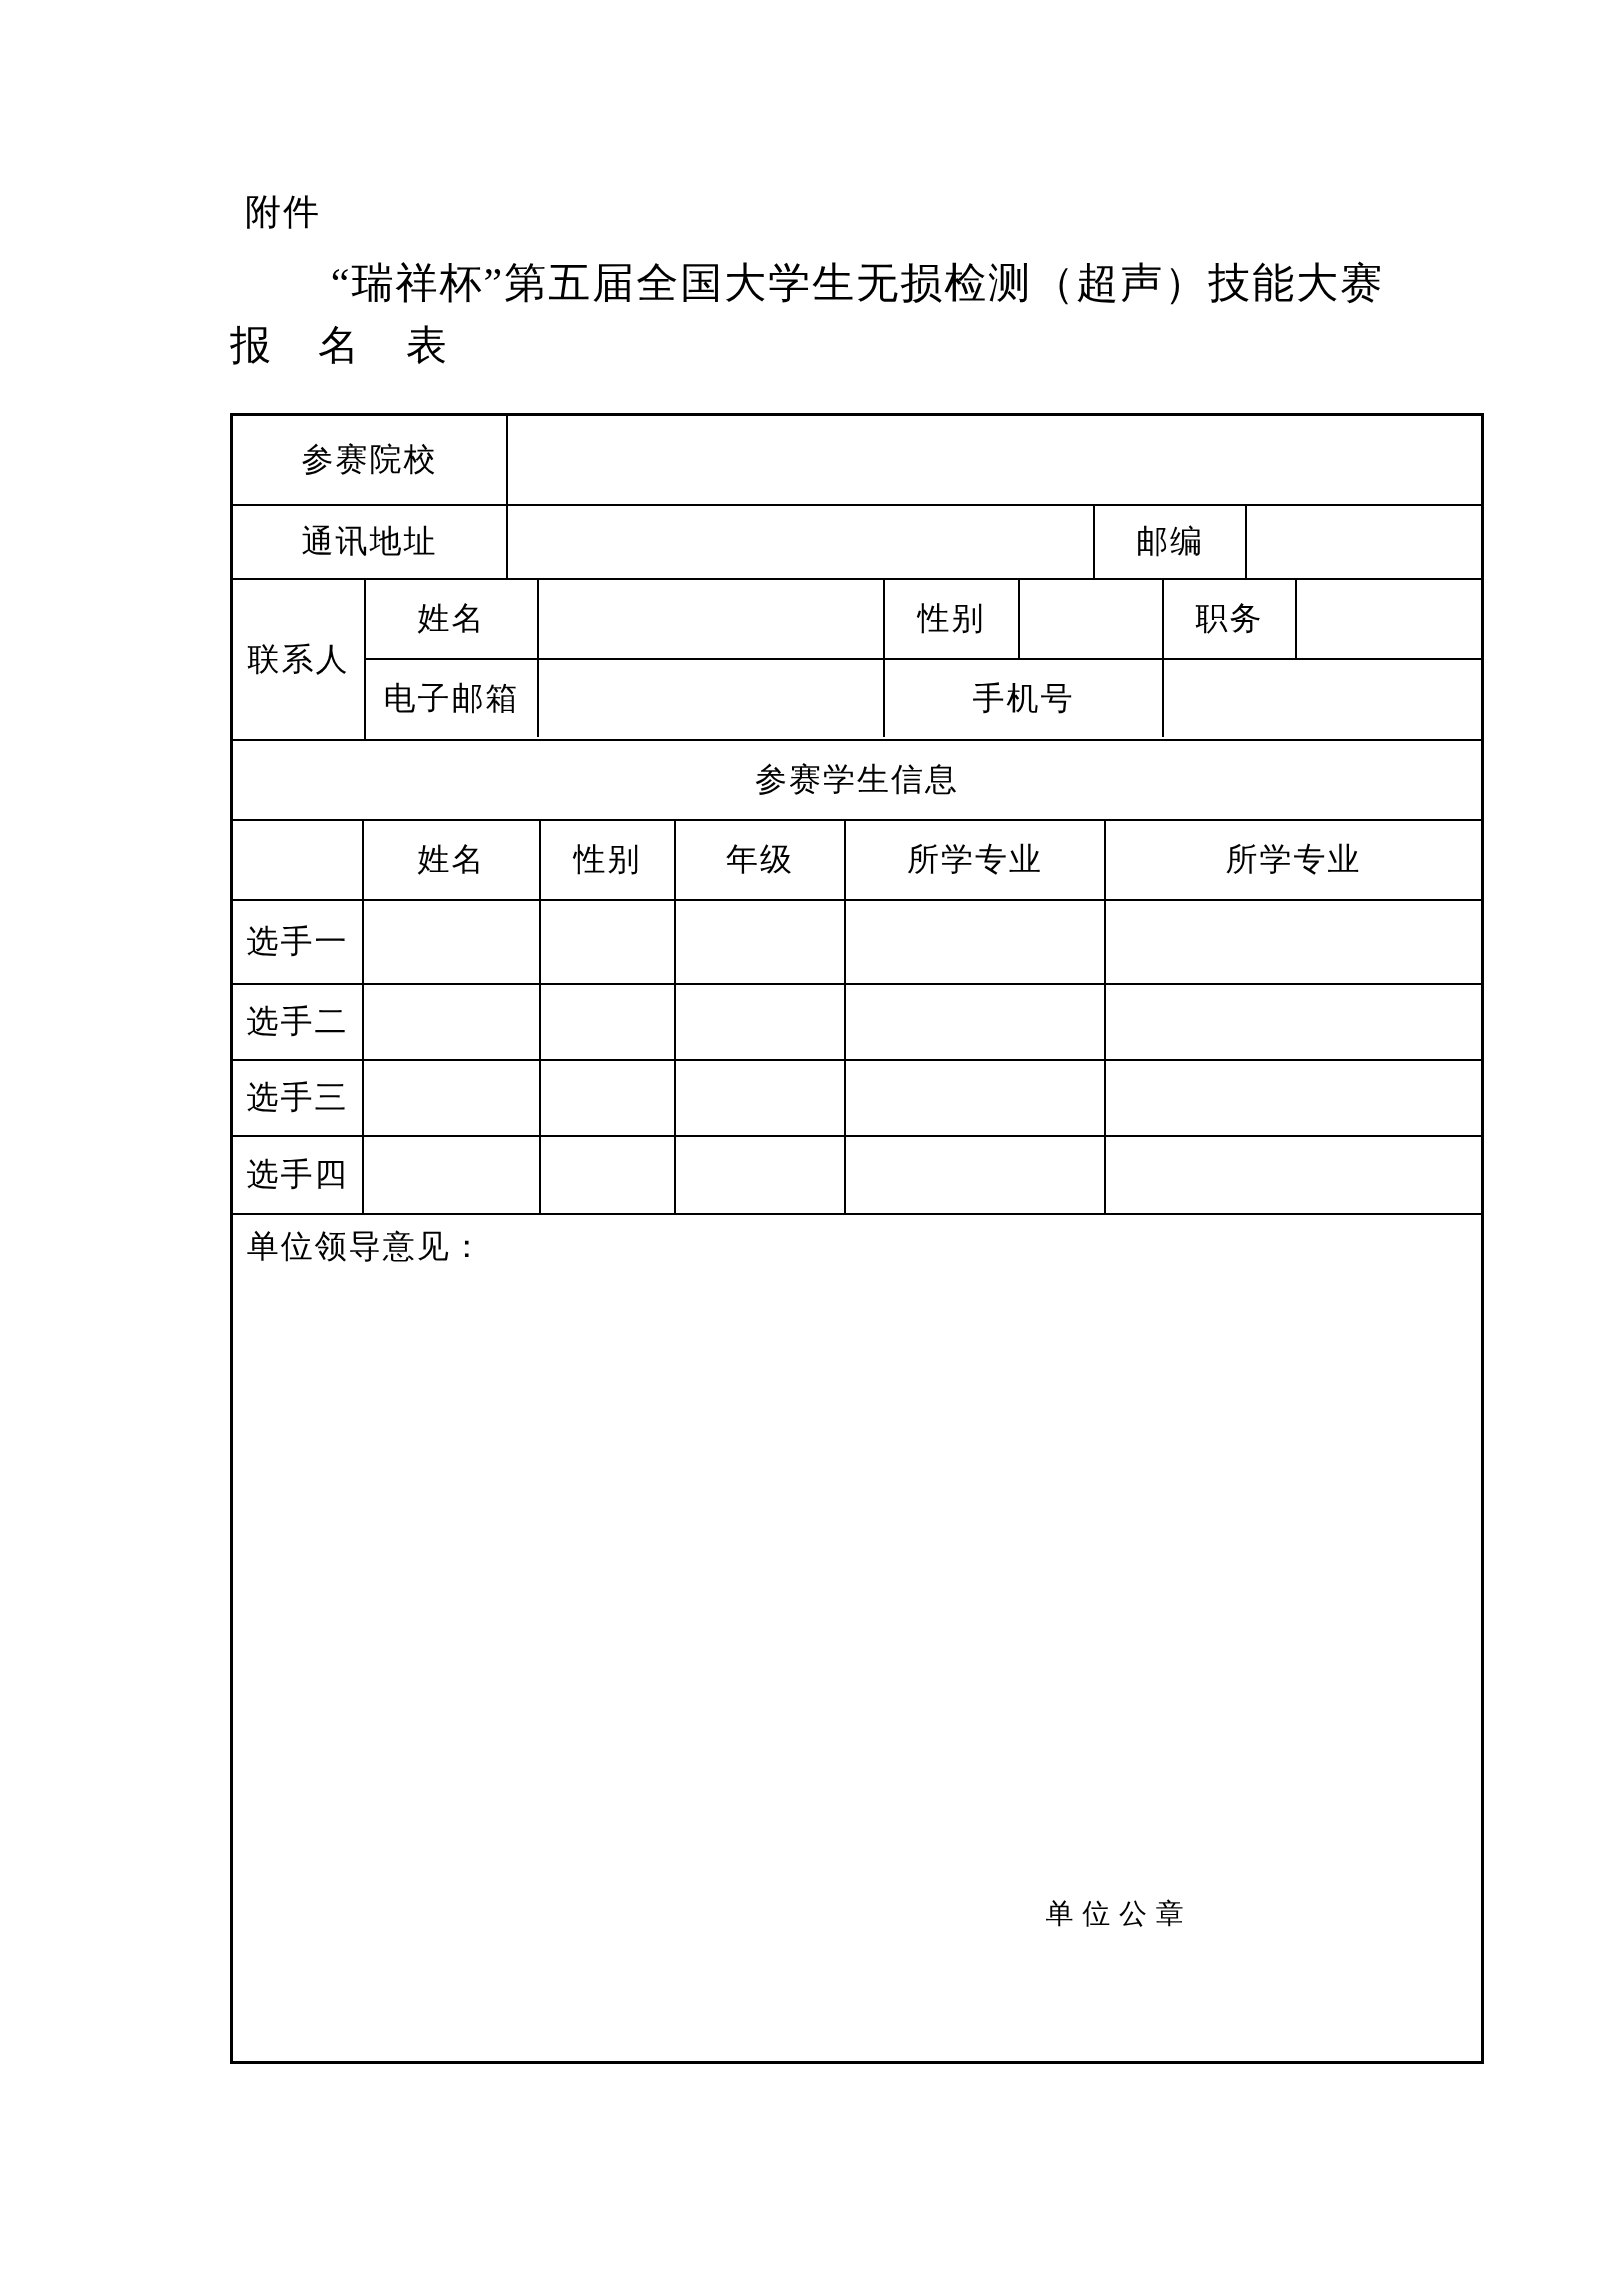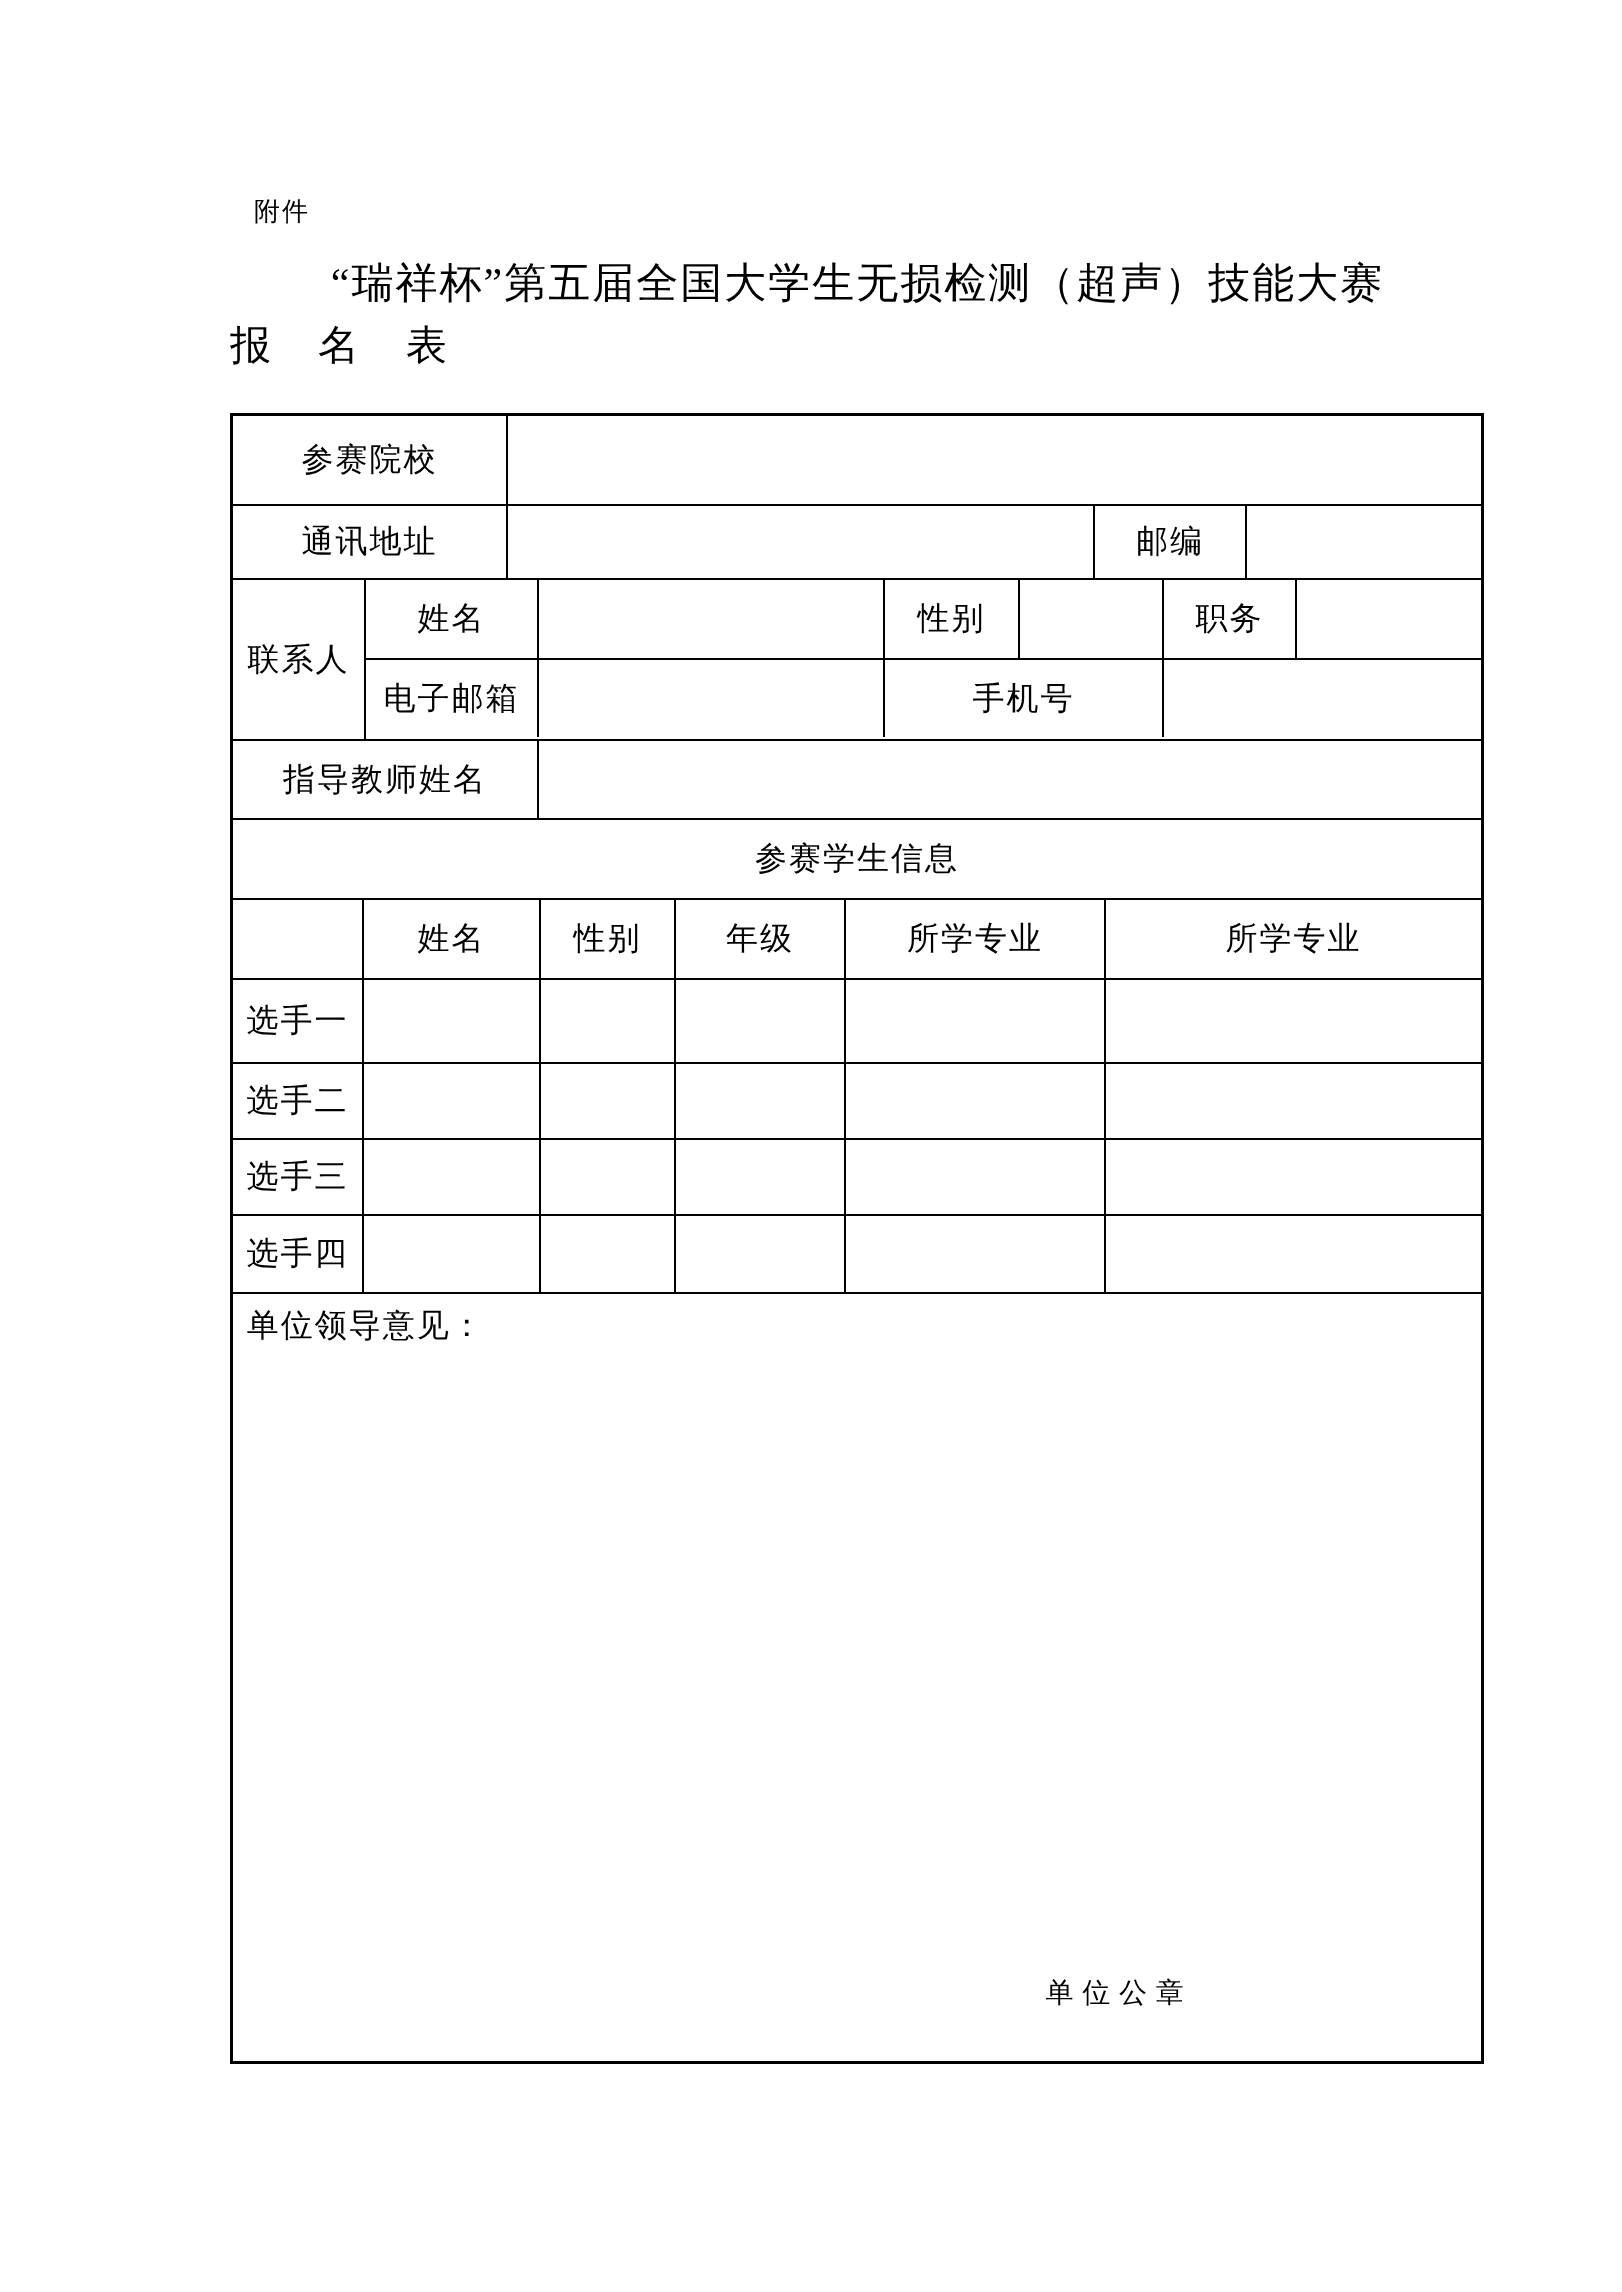--- a/index.html
+++ b/index.html
@@ -5,23 +5,23 @@
   html,body { margin:0; padding:0; background:#ffffff; }
   .page {
     position:relative;
     width:1622px; height:2293px;
     background:#ffffff;
     color:#000000;
     font-family:"Liberation Serif", serif;
     overflow:hidden;
   }
   .attachment {
-    position:absolute; left:254px; top:190px;
+    position:absolute; left:245px; top:190px;
     font-family:"Liberation Sans", sans-serif;
-    font-size:26px; line-height:43px; letter-spacing:2px;
+    font-size:36px; line-height:43px; letter-spacing:2px;
   }
   .doc-title {
     position:absolute; left:230px; top:256px; width:1255px;
     text-align:center; font-size:42px; line-height:55px; letter-spacing:2px;
     white-space:nowrap;
   }
   .doc-subtitle {
     position:absolute; left:230px; top:319px; width:1255px;
     font-size:41px; line-height:53px;
     word-spacing:29px; letter-spacing:3.9px;
@@ -96,24 +96,20 @@
         </div>
         <div class="subrow" style="height:77px">
           <div class="cell" style="width:173px">电子邮箱</div>
           <div class="cell" style="width:346px"></div>
           <div class="cell" style="width:279px">手机号</div>
           <div class="cell nr" style="flex:1"></div>
         </div>
       </div>
     </div>
 
-    <div class="row" style="height:79px">
-      <div class="cell" style="width:306px">指导教师姓名</div>
-      <div class="cell nr" style="flex:1"></div>
-    </div>
 
     <div class="row" style="height:80px">
       <div class="cell nr" style="flex:1">参赛学生信息</div>
     </div>
 
     <div class="row" style="height:80px">
       <div class="cell" style="width:131px"></div>
       <div class="cell" style="width:177px">姓名</div>
       <div class="cell" style="width:135px">性别</div>
       <div class="cell" style="width:170px">年级</div>

